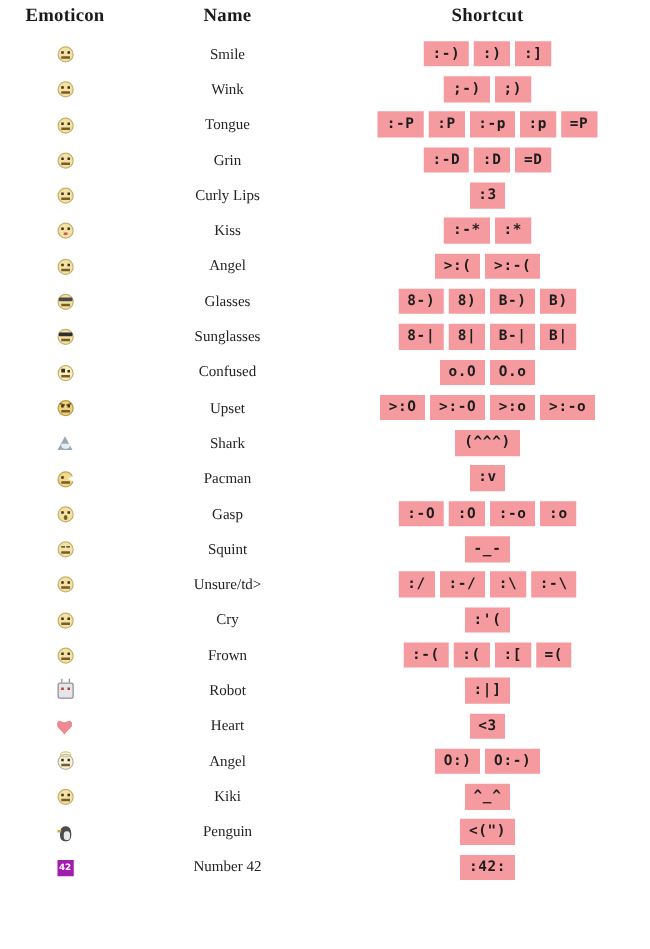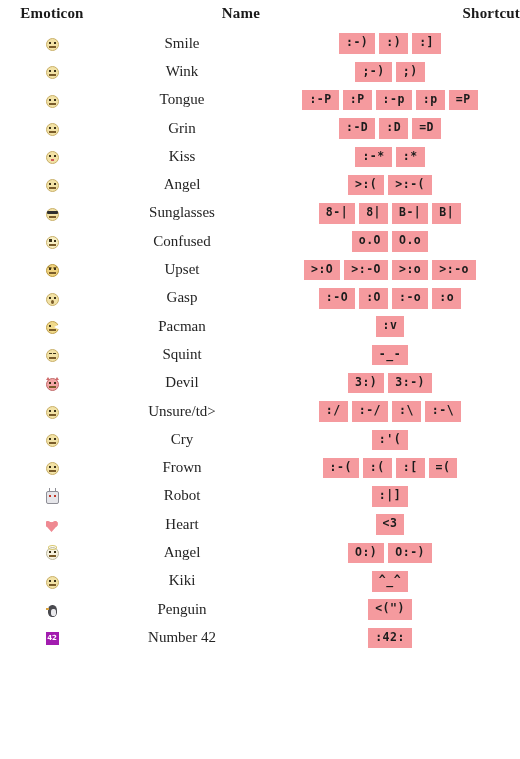--- a/index.html
+++ b/index.html
@@ -22,34 +22,34 @@
   #table col.c-emoticon { width: 104px; }
   #table col.c-name { width: 156px; }
   #table col.c-shortcut { width: 260px; }
 
   thead th {
     font-family: "Liberation Serif", "DejaVu Serif", serif;
     font-weight: bold;
     font-size: 15px;
     color: #1a1a1a;
     padding: 5px 0 7px 0;
-    text-align: right;
+    text-align: center;
     letter-spacing: 0.2px;
   }
   thead th.h-emoticon { text-align: center; }
 
   tbody td {
     padding: 0;
     height: 28.3px;
     vertical-align: middle;
     text-align: center;
   }
   td.cell-name {
     font-family: "Liberation Serif", "DejaVu Serif", serif;
-    font-size: 15px;
+    font-size: 12px;
     color: #242424;
     white-space: nowrap;
     margin-top: 16px;
   }
   td.cell-emoticon { text-align: center; }
   td.cell-shortcut { text-align: center; white-space: nowrap; }
 
   .badge {
     display: inline-block;
     background: #f59a9e;
@@ -261,65 +261,75 @@
         <td class="cell-emoticon"><span class="emo tongue"><span class="face"></span><span class="eye l"></span><span class="eye r"></span><span class="mouth"></span></span></td>
         <td class="cell-name"><span>Tongue</span></td>
         <td class="cell-shortcut"><span class="badge">:-P</span><span class="badge">:P</span><span class="badge">:-p</span><span class="badge">:p</span><span class="badge">=P</span></td>
       </tr>
       <tr>
         <td class="cell-emoticon"><span class="emo grin"><span class="face"></span><span class="eye l"></span><span class="eye r"></span><span class="mouth"></span></span></td>
         <td class="cell-name"><span>Grin</span></td>
         <td class="cell-shortcut"><span class="badge">:-D</span><span class="badge">:D</span><span class="badge">=D</span></td>
       </tr>
       <tr>
+        <td class="cell-emoticon"><span class="emo curly"><span class="face"></span><span class="eye l"></span><span class="eye r"></span><span class="mouth"></span></span></td>
+        <td class="cell-name"><span>Curly Lips</span></td>
+        <td class="cell-shortcut"><span class="badge">:3</span></td>
+      </tr>
+      <tr>
         <td class="cell-emoticon"><span class="emo kiss"><span class="face"></span><span class="eye l"></span><span class="eye r"></span><span class="mouth"></span></span></td>
         <td class="cell-name"><span>Kiss</span></td>
         <td class="cell-shortcut"><span class="badge">:-*</span><span class="badge">:*</span></td>
       </tr>
       <tr>
         <td class="cell-emoticon"><span class="emo grumpy"><span class="face"></span><span class="eye l"></span><span class="eye r"></span><span class="mouth"></span></span></td>
         <td class="cell-name"><span>Angel</span></td>
         <td class="cell-shortcut"><span class="badge">&gt;:(</span><span class="badge">&gt;:-(</span></td>
       </tr>
       <tr>
+        <td class="cell-emoticon"><span class="emo glasses"><span class="face"></span><span class="visor"></span><span class="mouth"></span></span></td>
+        <td class="cell-name"><span>Glasses</span></td>
+        <td class="cell-shortcut"><span class="badge">8-)</span><span class="badge">8)</span><span class="badge">B-)</span><span class="badge">B)</span></td>
+      </tr>
+      <tr>
         <td class="cell-emoticon"><span class="emo sunglasses"><span class="face"></span><span class="visor"></span><span class="mouth"></span></span></td>
         <td class="cell-name"><span>Sunglasses</span></td>
         <td class="cell-shortcut"><span class="badge">8-|</span><span class="badge">8|</span><span class="badge">B-|</span><span class="badge">B|</span></td>
       </tr>
       <tr>
         <td class="cell-emoticon"><span class="emo confused"><span class="face"></span><span class="eye l"></span><span class="eye r"></span><span class="mouth"></span></span></td>
         <td class="cell-name"><span>Confused</span></td>
         <td class="cell-shortcut"><span class="badge">o.O</span><span class="badge">O.o</span></td>
       </tr>
       <tr>
         <td class="cell-emoticon"><span class="emo upset"><span class="face"></span><span class="brow l"></span><span class="brow r"></span><span class="eye l"></span><span class="eye r"></span><span class="mouth"></span></span></td>
         <td class="cell-name"><span>Upset</span></td>
         <td class="cell-shortcut"><span class="badge">&gt;:O</span><span class="badge">&gt;:-O</span><span class="badge">&gt;:o</span><span class="badge">&gt;:-o</span></td>
       </tr>
       <tr>
+        <td class="cell-emoticon"><span class="emo shark"><span class="fin"></span><span class="jaw"></span></span></td>
+        <td class="cell-name"><span>Shark</span></td>
+        <td class="cell-shortcut"><span class="badge">(^^^)</span></td>
+      </tr>
+      <tr>
+        <td class="cell-emoticon"><span class="emo pacman"><span class="face"></span><span class="eye l"></span><span class="wedge"></span><span class="mouth"></span></span></td>
+        <td class="cell-name"><span>Pacman</span></td>
+        <td class="cell-shortcut"><span class="badge">:v</span></td>
+      </tr>
+      <tr>
         <td class="cell-emoticon"><span class="emo gasp"><span class="face"></span><span class="eye l"></span><span class="eye r"></span><span class="mouth"></span></span></td>
         <td class="cell-name"><span>Gasp</span></td>
         <td class="cell-shortcut"><span class="badge">:-O</span><span class="badge">:O</span><span class="badge">:-o</span><span class="badge">:o</span></td>
       </tr>
       <tr>
-        <td class="cell-emoticon"><span class="emo pacman"><span class="face"></span><span class="eye l"></span><span class="wedge"></span><span class="mouth"></span></span></td>
-        <td class="cell-name"><span>Pacman</span></td>
-        <td class="cell-shortcut"><span class="badge">:v</span></td>
-      </tr>
-      <tr>
         <td class="cell-emoticon"><span class="emo squint"><span class="face"></span><span class="eye l"></span><span class="eye r"></span><span class="mouth"></span></span></td>
         <td class="cell-name"><span>Squint</span></td>
         <td class="cell-shortcut"><span class="badge">-_-</span></td>
       </tr>
       <tr>
-        <td class="cell-emoticon"><span class="emo devil"><span class="face"></span><span class="horn l"></span><span class="horn r"></span><span class="eye l"></span><span class="eye r"></span><span class="mouth"></span></span></td>
-        <td class="cell-name"><span>Devil</span></td>
-        <td class="cell-shortcut"><span class="badge">3:)</span><span class="badge">3:-)</span></td>
-      </tr>
-      <tr>
         <td class="cell-emoticon"><span class="emo unsure"><span class="face"></span><span class="eye l"></span><span class="eye r"></span><span class="mouth"></span></span></td>
         <td class="cell-name"><span>Unsure/td&gt;</span></td>
         <td class="cell-shortcut"><span class="badge">:/</span><span class="badge">:-/</span><span class="badge">:\</span><span class="badge">:-\</span></td>
       </tr>
       <tr>
         <td class="cell-emoticon"><span class="emo cry"><span class="face"></span><span class="eye l"></span><span class="eye r"></span><span class="mouth"></span></span></td>
         <td class="cell-name"><span>Cry</span></td>
         <td class="cell-shortcut"><span class="badge">:'(</span></td>
       </tr>
       <tr>

